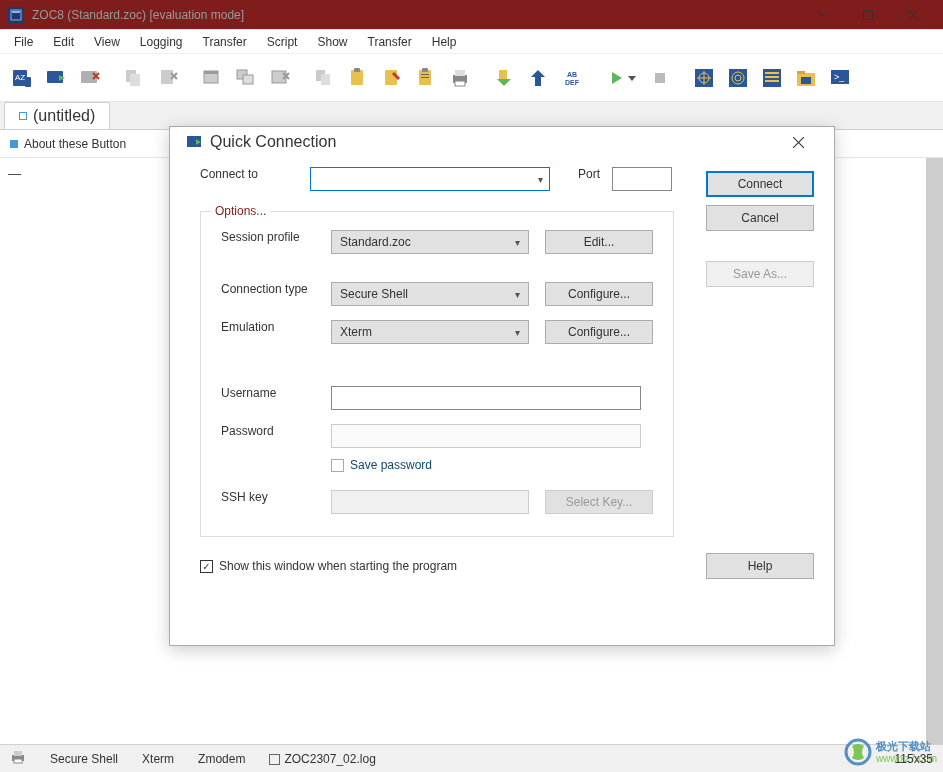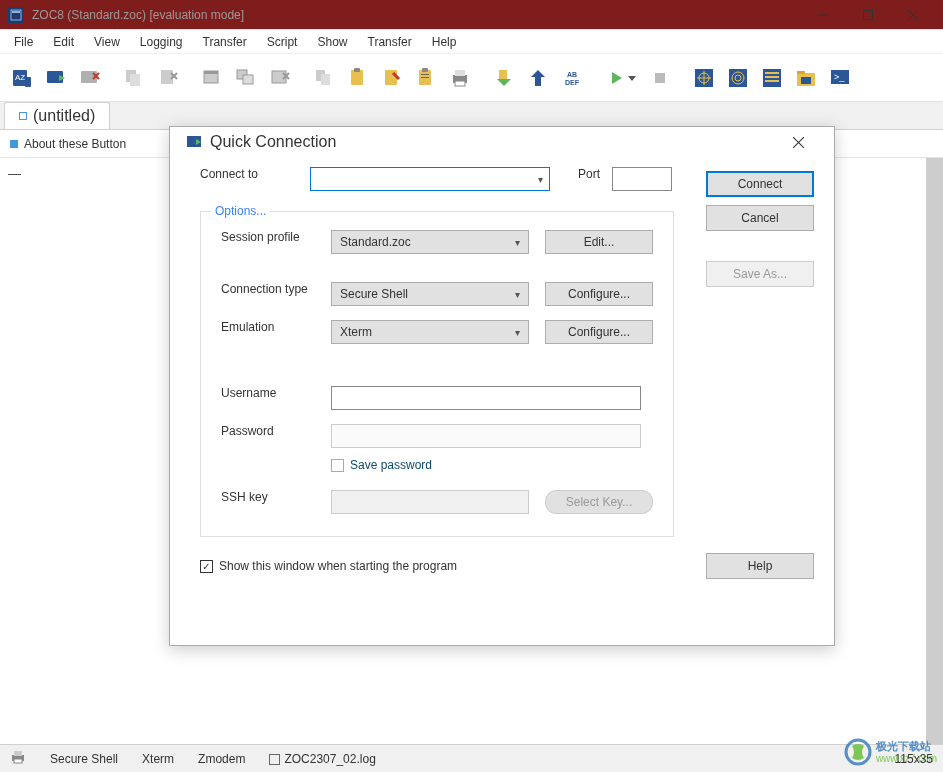--- a/index.html
+++ b/index.html
@@ -57,25 +57,25 @@
 .txt-input { height: 24px; border: 1px solid #888; padding: 0 6px; background: #fff; }
 .txt-input.port { width: 60px; margin-left: 12px; }
 .port-lbl { margin-left: 28px; }
 
 .side-buttons { position: absolute; right: 20px; top: 14px; width: 108px; display: flex; flex-direction: column; gap: 8px; justify-content: space-between; }
 .btn { height: 26px; border: 1px solid #adadad; background: #e1e1e1; font-size: 12px; color: #333; display: flex; align-items: center; justify-content: center; cursor: default; }
 .btn.primary { border: 2px solid #0078d7; background: #e1e1e1; }
 .btn.disabled { color: #999; background: #f0f0f0; border-color: #ccc; }
 
 .fieldset { border: 1px solid #ddd; margin-top: 20px; margin-right: 140px; padding: 18px 20px 18px 20px; position: relative; }
-.fieldset-legend { position: absolute; top: -8px; left: 10px; background: #fff; padding: 0 4px; font-size: 12px; color: #3b82f6; }
+.fieldset-legend { position: absolute; top: -8px; left: 10px; background: #fff; padding: 0 4px; font-size: 12px; color: #7f1d1d; }
 .fieldset .row { margin-bottom: 14px; }
 .fieldset .lbl { width: 110px; }
 .cfg-btn { width: 108px; height: 24px; border: 1px solid #adadad; background: #e1e1e1; font-size: 12px; margin-left: 16px; display: flex; align-items: center; justify-content: center; }
-.cfg-btn.disabled { color: #999; border-color: #ccc; border-radius: 11px; }
+.cfg-btn.disabled { color: #999; border-color: #ccc; }
 
 .combo2 { width: 198px; height: 24px; border: 1px solid #adadad; background: #e1e1e1; display: flex; align-items: center; justify-content: space-between; padding: 0 8px; font-size: 12px; }
 .combo2 .chev { font-size: 10px; color: #555; }
 
 .input2 { width: 198px; height: 24px; border: 1px solid #888; background: #fff; padding: 0 6px; font-size: 12px; }
 .input2.disabled { background: #f0f0f0; border-color: #ccc; }
 
 .chk-row { display: flex; align-items: center; gap: 6px; margin-left: 110px; margin-top: -4px; margin-bottom: 18px; font-size: 12px; color: #0c4a6e; }
 .chkbox { width: 13px; height: 13px; border: 1px solid #aaa; background: #fff; }
 

